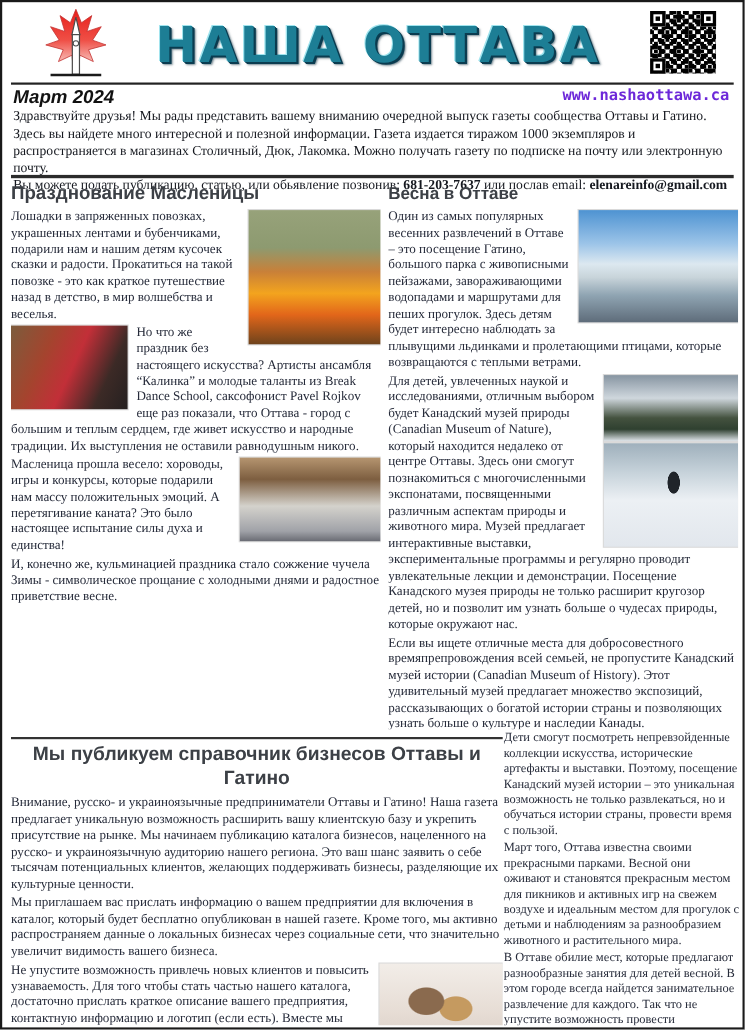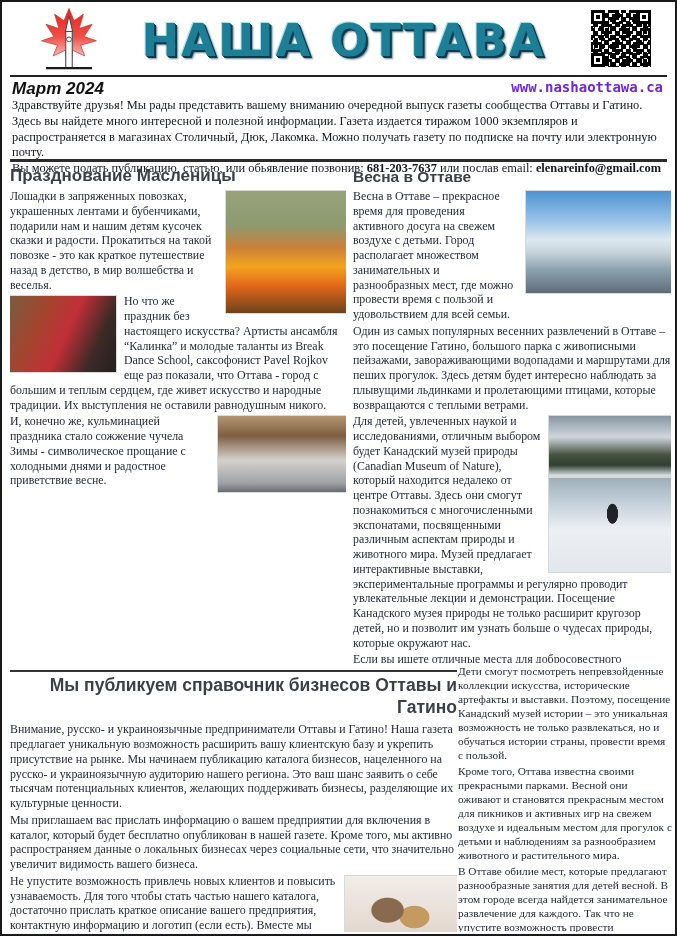--- a/index.html
+++ b/index.html
@@ -40,21 +40,21 @@
   .article{position:absolute; overflow:hidden; font-size:11.9px; line-height:1.24; color:#262b3a;}
   .article p{margin:0 0 2px 0;}
   .article-left{left:8px; top:163px; width:336px; height:506px;}
   .article-left h2{font-size:17px;}
   .article-right-a{left:351px; top:165px; width:318px; height:496px;}
   .article-right-a h2{font-size:15.5px; text-align:left;}
   .article-right-b{left:456px; top:662px; width:214px; height:268px; font-size:11.3px;}
   .section-bottom{position:absolute; left:8px; top:668px; width:447px; height:262px; overflow:hidden;
     border-top:2px solid #333; padding-top:3px; box-sizing:border-box;
     font-size:11.9px; line-height:1.24; color:#262b3a;}
-  .section-bottom h2{font-size:17.5px; text-align:right; margin-bottom:4px;}
+  .section-bottom h2{font-size:17.5px; text-align:center; margin-bottom:4px;}
   .section-bottom p{margin:0 0 2px 0;}
   
   .ph{background:#ccc; outline:1px solid rgba(0,0,0,.15);}
   .fl{float:left;} .fr{float:right;}
   .ph-bonfire{width:120px; height:122px; margin:2px 0 4px 6px;
     background:linear-gradient(180deg,#97a27a 0%,#8d9a70 28%,#c98038 46%,#f3a41e 62%,#e2661a 78%,#6e431c 100%);}
   .ph-dancers{width:106px; height:76px; margin:2px 8px 2px 0;
     background:linear-gradient(115deg,#7c5c3c 0%,#a4442e 30%,#c22f38 52%,#3c2a26 78%,#252020 100%);}
   .ph-breakdance{width:128px; height:76px; margin:2px 0 2px 6px;
     background:linear-gradient(180deg,#b59570 0%,#7d5e40 26%,#d4d2cc 58%,#a0a2a8 88%,#6a6c74 100%);}
@@ -111,45 +111,45 @@
   </div>
   <div class="intro-rule"></div>
 
   <div class="article article-left">
     <h2>Празднование Масленицы</h2>
     <div class="ph fr ph-bonfire"></div>
     <p>Лошадки в запряженных повозках, украшенных лентами и бубенчиками, подарили нам и нашим детям кусочек сказки и радости. Прокатиться на такой повозке - это как краткое путешествие назад в детство, в мир волшебства и веселья.</p>
     <div class="ph fl ph-dancers"></div>
     <p>Но что же праздник без настоящего искусства? Артисты ансамбля “Калинка” и молодые таланты из Break Dance School, саксофонист Pavel Rojkov еще раз показали, что Оттава - город с большим и теплым сердцем, где живет искусство и народные традиции. Их выступления не оставили равнодушным никого.</p>
     <div class="ph fr ph-breakdance"></div>
+    <p>Масленица прошла весело:  хороводы, игры и конкурсы, которые подарили нам массу положительных эмоций. А перетягивание каната? Это было настоящее испытание силы духа и единства!</p>
     <p>И, конечно же, кульминацией праздника стало сожжение чучела Зимы - символическое прощание с холодными днями и радостное приветствие весне.</p>
 
   </div>
 
   <div class="article article-right-a">
     <h2>Весна в Оттаве</h2>
     <div class="ph fr ph-river"></div>
-    <p>Весна в Оттаве – прекрасное время для проведения активного досуга на свежем воздухе с детьми. Город располагает множеством занимательных и разнообразных мест, где можно провести время с пользой и удовольствием для всей семьи.</p>
     <p>Один из самых популярных весенних развлечений в Оттаве – это посещение Гатино, большого парка с живописными пейзажами, завораживающими водопадами и маршрутами для пеших прогулок. Здесь детям будет интересно наблюдать за плывущими льдинками и пролетающими птицами, которые возвращаются с теплыми ветрами.</p>
     <div class="ph-stack fr">
       <div class="ph ph-trees"></div>
       <div class="ph ph-bench"></div>
     </div>
     <p>Для детей, увлеченных наукой и исследованиями, отличным выбором будет Канадский музей природы (Canadian Museum of Nature), который находится недалеко от центре Оттавы. Здесь они смогут познакомиться с многочисленными экспонатами, посвященными различным аспектам природы и животного мира. Музей предлагает интерактивные выставки, экспериментальные программы и регулярно проводит увлекательные лекции и демонстрации. Посещение Канадского музея природы не только расширит кругозор детей, но и позволит им узнать больше о чудесах природы, которые окружают нас.</p>
     <p>Если вы ищете отличные места для добросовестного времяпрепровождения всей семьей, не пропустите Канадский музей истории (Canadian Museum of History). Этот удивительный музей предлагает множество экспозиций, рассказывающих о богатой истории страны и позволяющих узнать больше о культуре и наследии Канады.</p>
   </div>
 
   <div class="section-bottom">
     <h2>Мы публикуем справочник бизнесов Оттавы и Гатино</h2>
     <p>Внимание, русско- и украиноязычные предприниматели Оттавы и Гатино! Наша газета предлагает уникальную возможность расширить вашу клиентскую базу и укрепить присутствие на рынке. Мы начинаем публикацию каталога бизнесов, нацеленного на русско- и украиноязычную аудиторию нашего региона. Это ваш шанс заявить о себе тысячам потенциальных клиентов, желающих поддерживать бизнесы, разделяющие их культурные ценности.</p>
     <p>Мы приглашаем вас прислать информацию о вашем предприятии для включения в каталог, который будет бесплатно опубликован в нашей газете. Кроме того, мы активно распространяем данные о локальных бизнесах через социальные сети, что значительно увеличит видимость вашего бизнеса.</p>
     <div class="ph fr ph-couple"></div>
     <p>Не упустите возможность привлечь новых клиентов и повысить узнаваемость. Для того чтобы стать частью нашего каталога, достаточно прислать краткое описание вашего предприятия, контактную информацию и логотип (если есть). Вместе мы сделаем ваш бизнес в Оттаве и Гатино более известным и успешным!</p>
 
   </div>
 
   <div class="article article-right-b">
     <p>Дети смогут посмотреть непревзойденные коллекции искусства, исторические артефакты и выставки. Поэтому, посещение Канадский музей истории – это уникальная возможность не только развлекаться, но и обучаться истории страны, провести время с пользой.</p>
-    <p>Кроме того, Оттава известна своими прекрасными парками. Весной они оживают и становятся прекрасным местом для пикников и активных игр на свежем воздухе и идеальным местом для прогулок с детьми и наблюдениям за разнообразием животного и растительного мира.</p>
+    <p>Март того, Оттава известна своими прекрасными парками. Весной они оживают и становятся прекрасным местом для пикников и активных игр на свежем воздухе и идеальным местом для прогулок с детьми и наблюдениям за разнообразием животного и растительного мира.</p>
     <p>В Оттаве обилие мест, которые предлагают разнообразные занятия для детей весной. В этом городе всегда найдется занимательное развлечение для каждого. Так что не упустите возможность провести незабываемое время с детьми и создать прекрасные воспоминания о весенней Оттаве!</p>
   </div>
 
 </div>
 
 </body></html>

